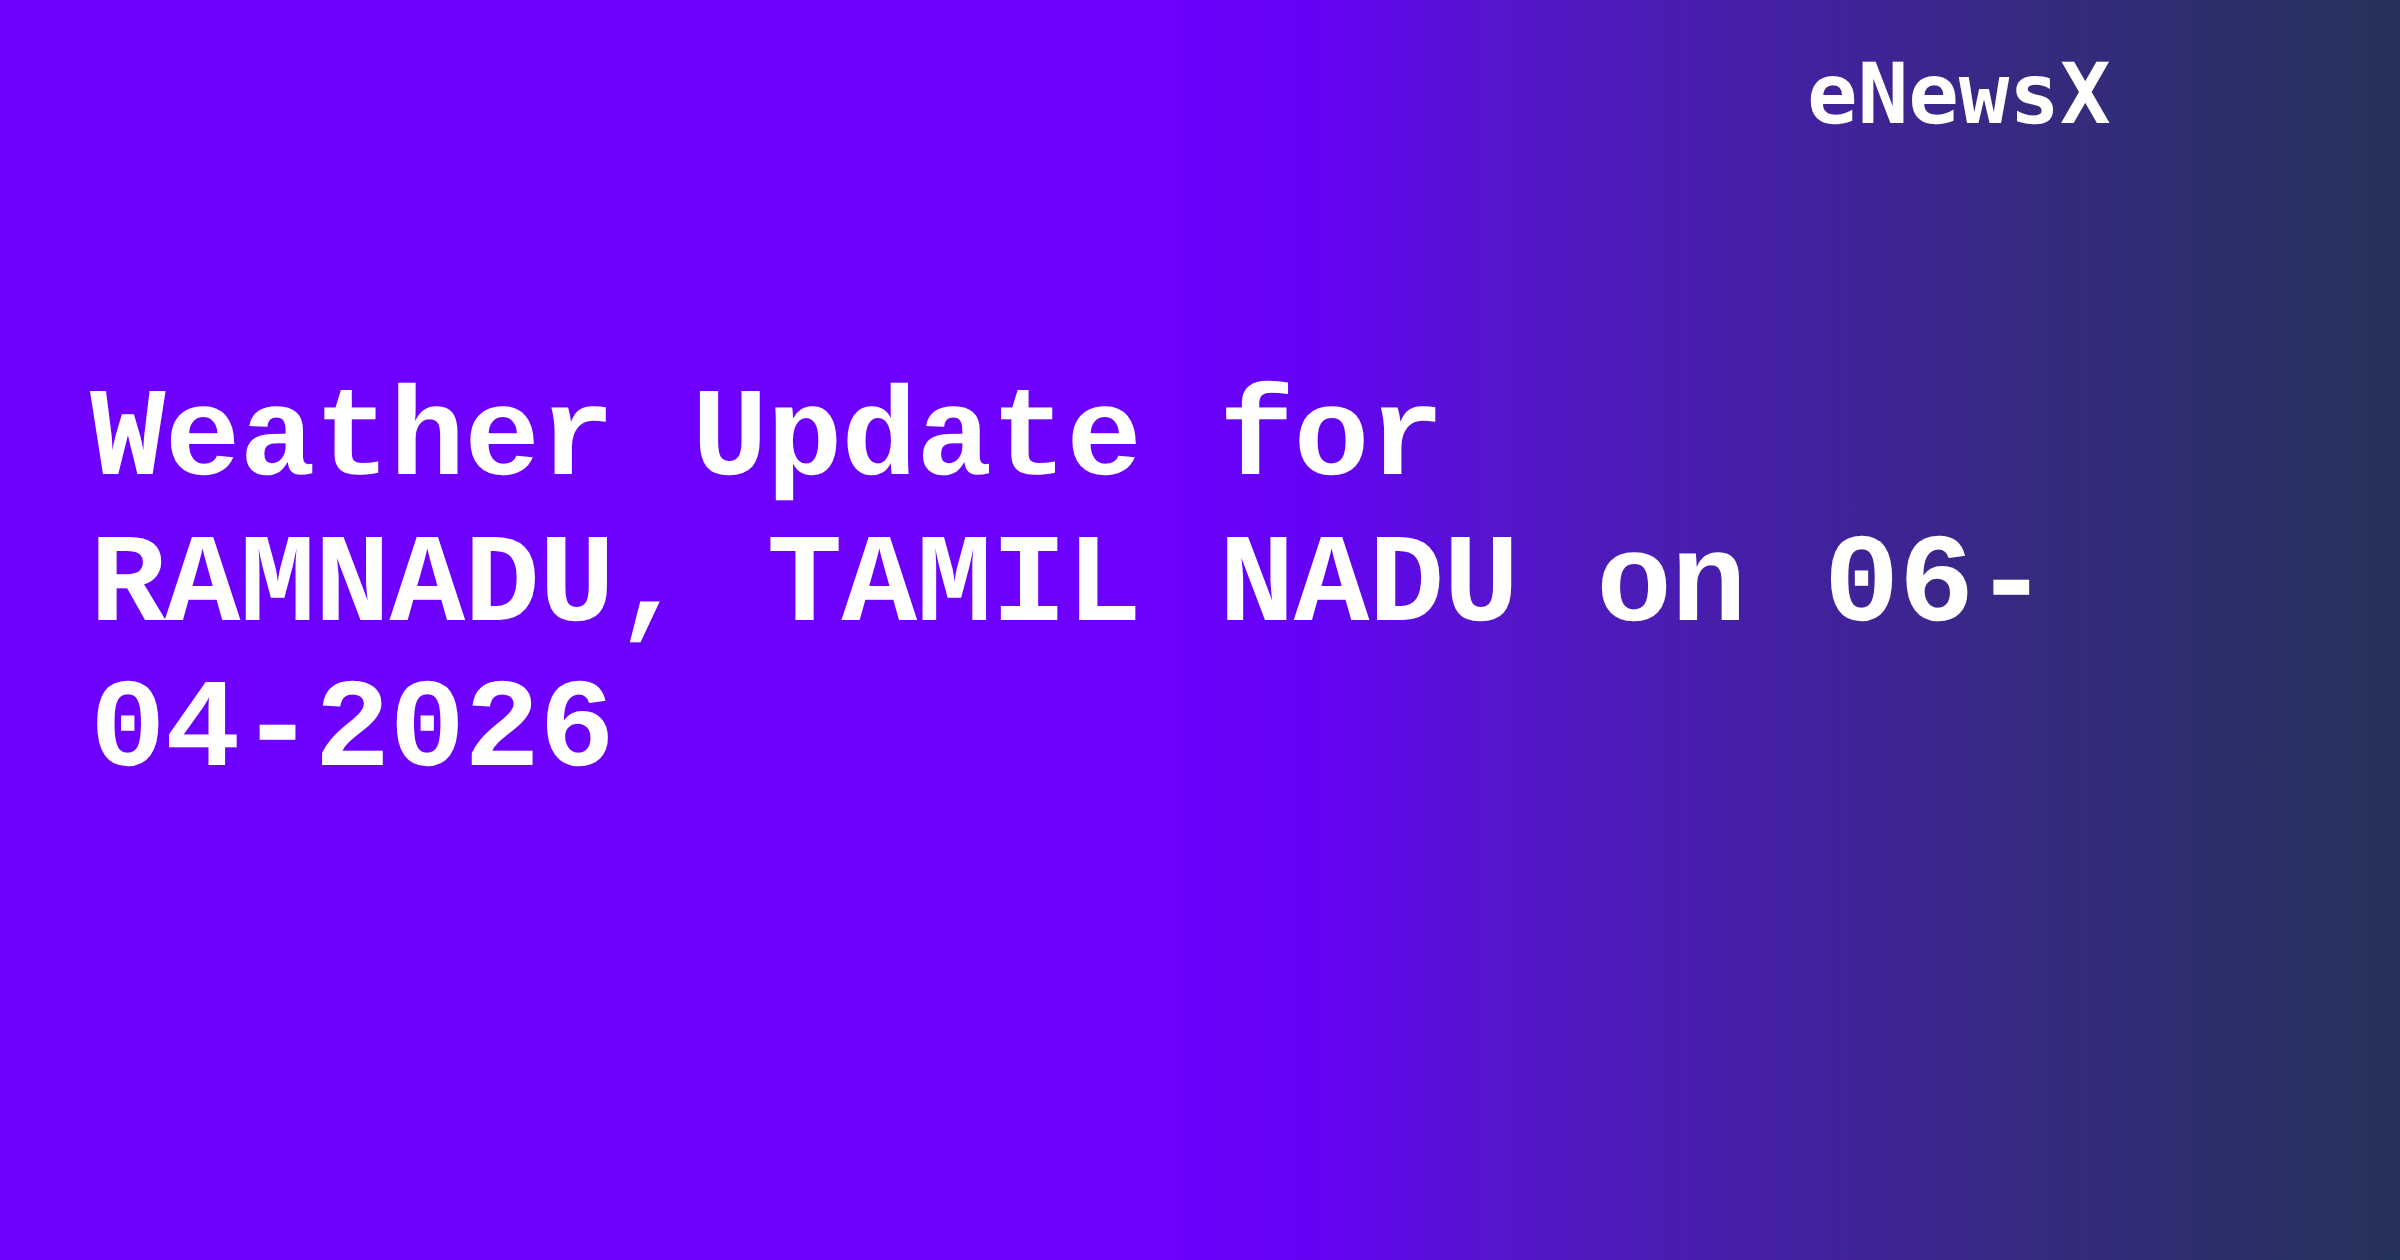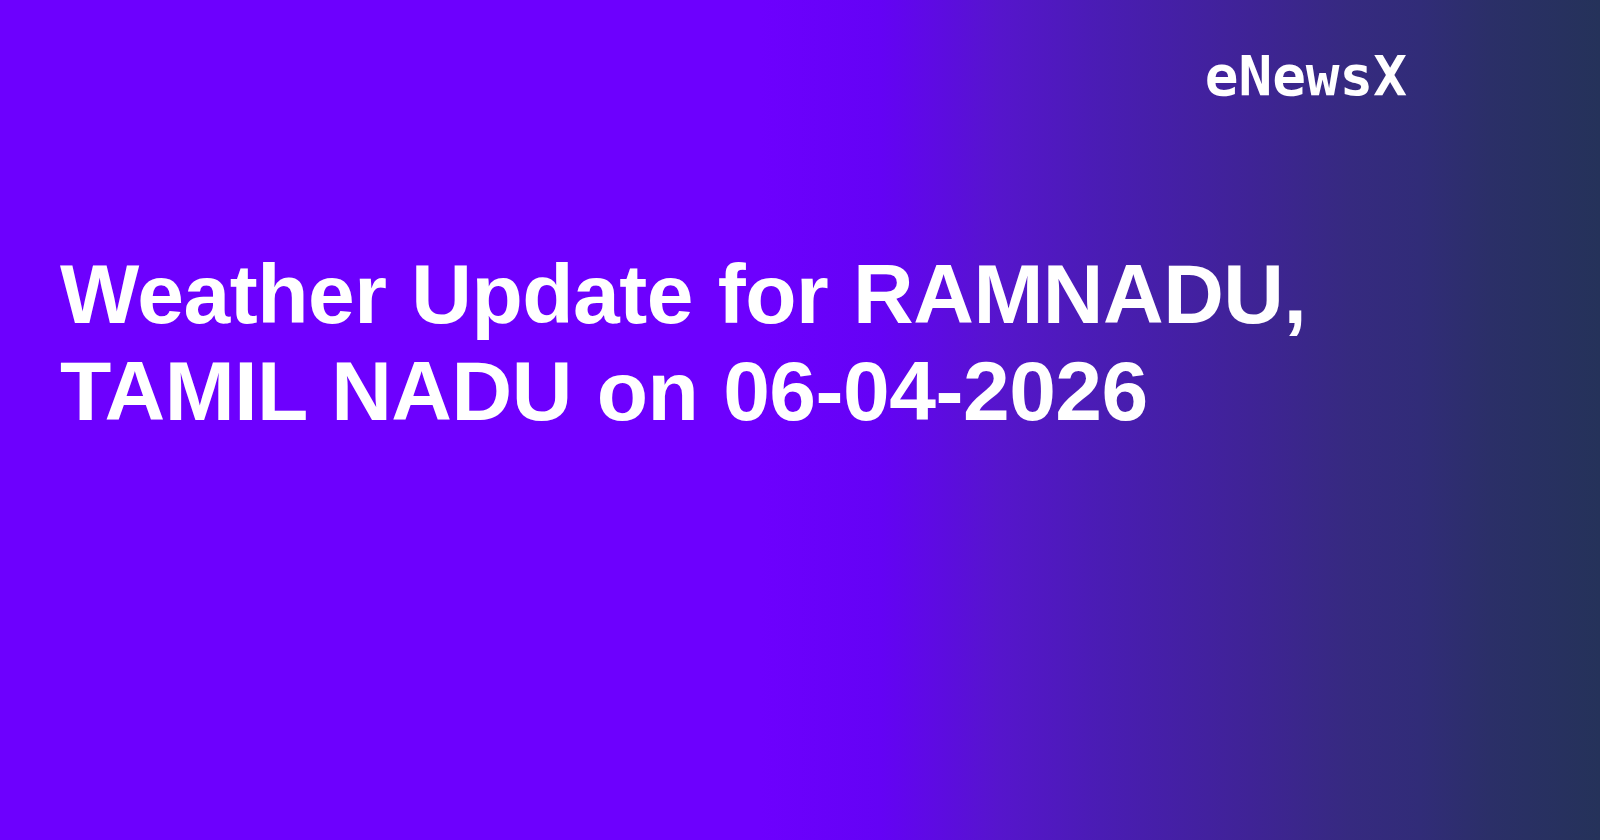--- a/index.html
+++ b/index.html
@@ -32,21 +32,21 @@
       #362a80 1350px,
       #312c78 1420px,
       #2b2f68 1490px,
       #25325a 1600px
     );
   }
 
   
   .brand-bar {
     position: absolute;
-    top: 12px;
+    top: 0;
     left: 0;
     width: 1477px;
     height: 128px;
     display: flex;
     align-items: center;
     justify-content: flex-end;
     padding-right: 70px;
   }
 
   .brand-logo {
@@ -62,21 +62,21 @@
 
   
   .headline-block {
     position: absolute;
     left: 60px;
     top: 246px;
     width: 1330px;
   }
 
   .headline {
-    font-family: Liberation Sans, sans-serif;
+    font-family: Liberation Mono, monospace;
     font-weight: bold;
     font-size: 84px;
     line-height: 97px;
     color: #ffffff;
     letter-spacing: -0.5px;
     word-spacing: 2px;
     text-align: left;
     white-space: normal;
     -webkit-font-smoothing: antialiased;
   }

